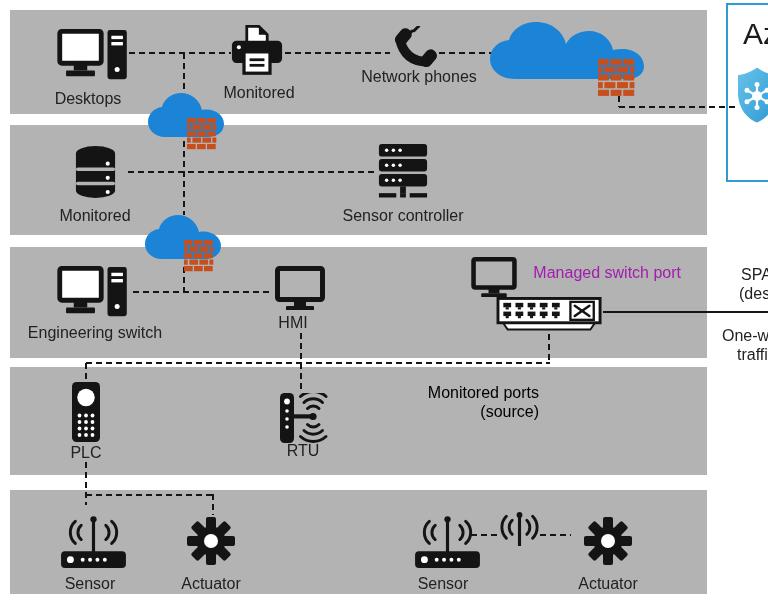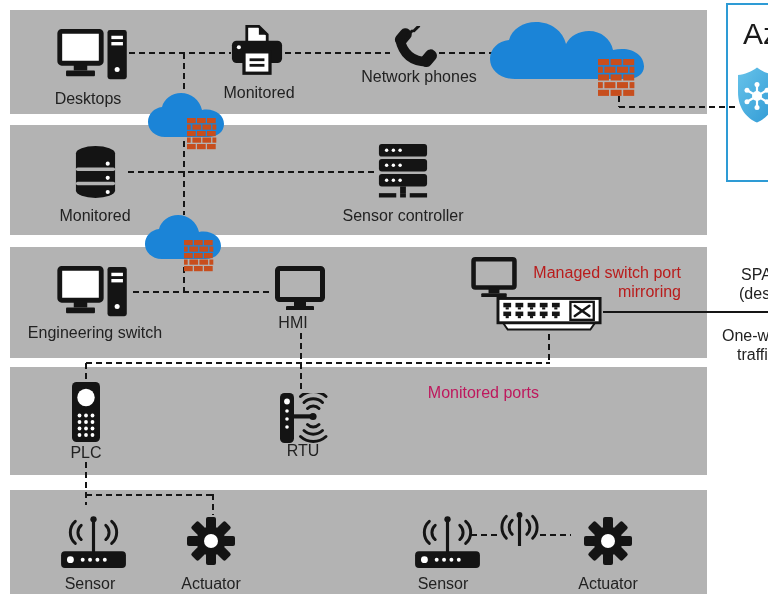--- a/index.html
+++ b/index.html
@@ -7,21 +7,21 @@
     position:relative;width:768px;height:600px;overflow:hidden;background:#ffffff;
     font-family:"Liberation Sans",sans-serif;
   }
   .band{position:absolute;left:10px;width:697px;background:#b3b3b3;}
   .icon{position:absolute;display:block;}
   .lbl{
     position:absolute;font-size:16px;color:#222;white-space:nowrap;
     transform:translateX(-50%);
   }
   .lblblock{
-    position:absolute;font-size:16px;color:#b91c1c;text-align:right;
+    position:absolute;font-size:16px;color:#a21caf;text-align:right;
     line-height:19px;white-space:nowrap;
   }
   .frag{position:absolute;font-size:16px;color:#222;white-space:nowrap;}
   .hdash{position:absolute;height:2px;background:repeating-linear-gradient(90deg,#151515 0 6px,transparent 6px 10px);}
   .vdash{position:absolute;width:2px;background:repeating-linear-gradient(180deg,#151515 0 6px,transparent 6px 10px);}
   .solid{position:absolute;height:2px;background:#151515;}
   .azurebox{
     position:absolute;left:726px;top:3px;width:70px;height:175px;
     background:#fff;border:2px solid #2e9bd5;
   }
@@ -344,40 +344,40 @@
 <div class="lbl" style="left:293px;top:314px">HMI</div>
 
 <svg class="icon" style="left:471px;top:257px" width="46" height="40">
     <use href="#i-monitor"></use>
   </svg>
 <svg class="icon" style="left:496px;top:297px" width="108" height="35">
     <use href="#i-switch"></use>
   </svg>
 <div class="lblblock" style="right:87px;top:263px">
   <div>Managed switch port</div>
-  <div>mirroring</div>
 </div>
 
 <div class="frag" style="left:741px;top:266px">SPAN</div>
 <div class="frag" style="left:739px;top:285px">(destination)</div>
 <div class="frag" style="left:722px;top:327px">One-way</div>
 <div class="frag" style="left:737px;top:346px">traffic</div>
 
 <svg class="icon" style="left:72px;top:382px" width="28" height="60">
     <use href="#i-plc"></use>
   </svg>
 <div class="lbl" style="left:86px;top:444px">PLC</div>
 
 <svg class="icon" style="left:280px;top:393px" width="52" height="50">
     <use href="#i-rtu"></use>
   </svg>
 <div class="lbl" style="left:303px;top:442px">RTU</div>
 
-<div class="lblblock" style="right:229px;top:383px;color:#be185d">
+<div class="lblblock" style="right:229px;top:383px;color:#000000">
   <div>Monitored ports</div>
+  <div>(source)</div>
 </div>
 
 <svg class="icon" style="left:60px;top:512px" width="67" height="57">
     <use href="#i-sensor"></use>
   </svg>
 <div class="lbl" style="left:90px;top:575px">Sensor</div>
 
 <svg class="icon" style="left:187px;top:517px" width="48" height="48">
     <use href="#i-gear"></use>
   </svg>

